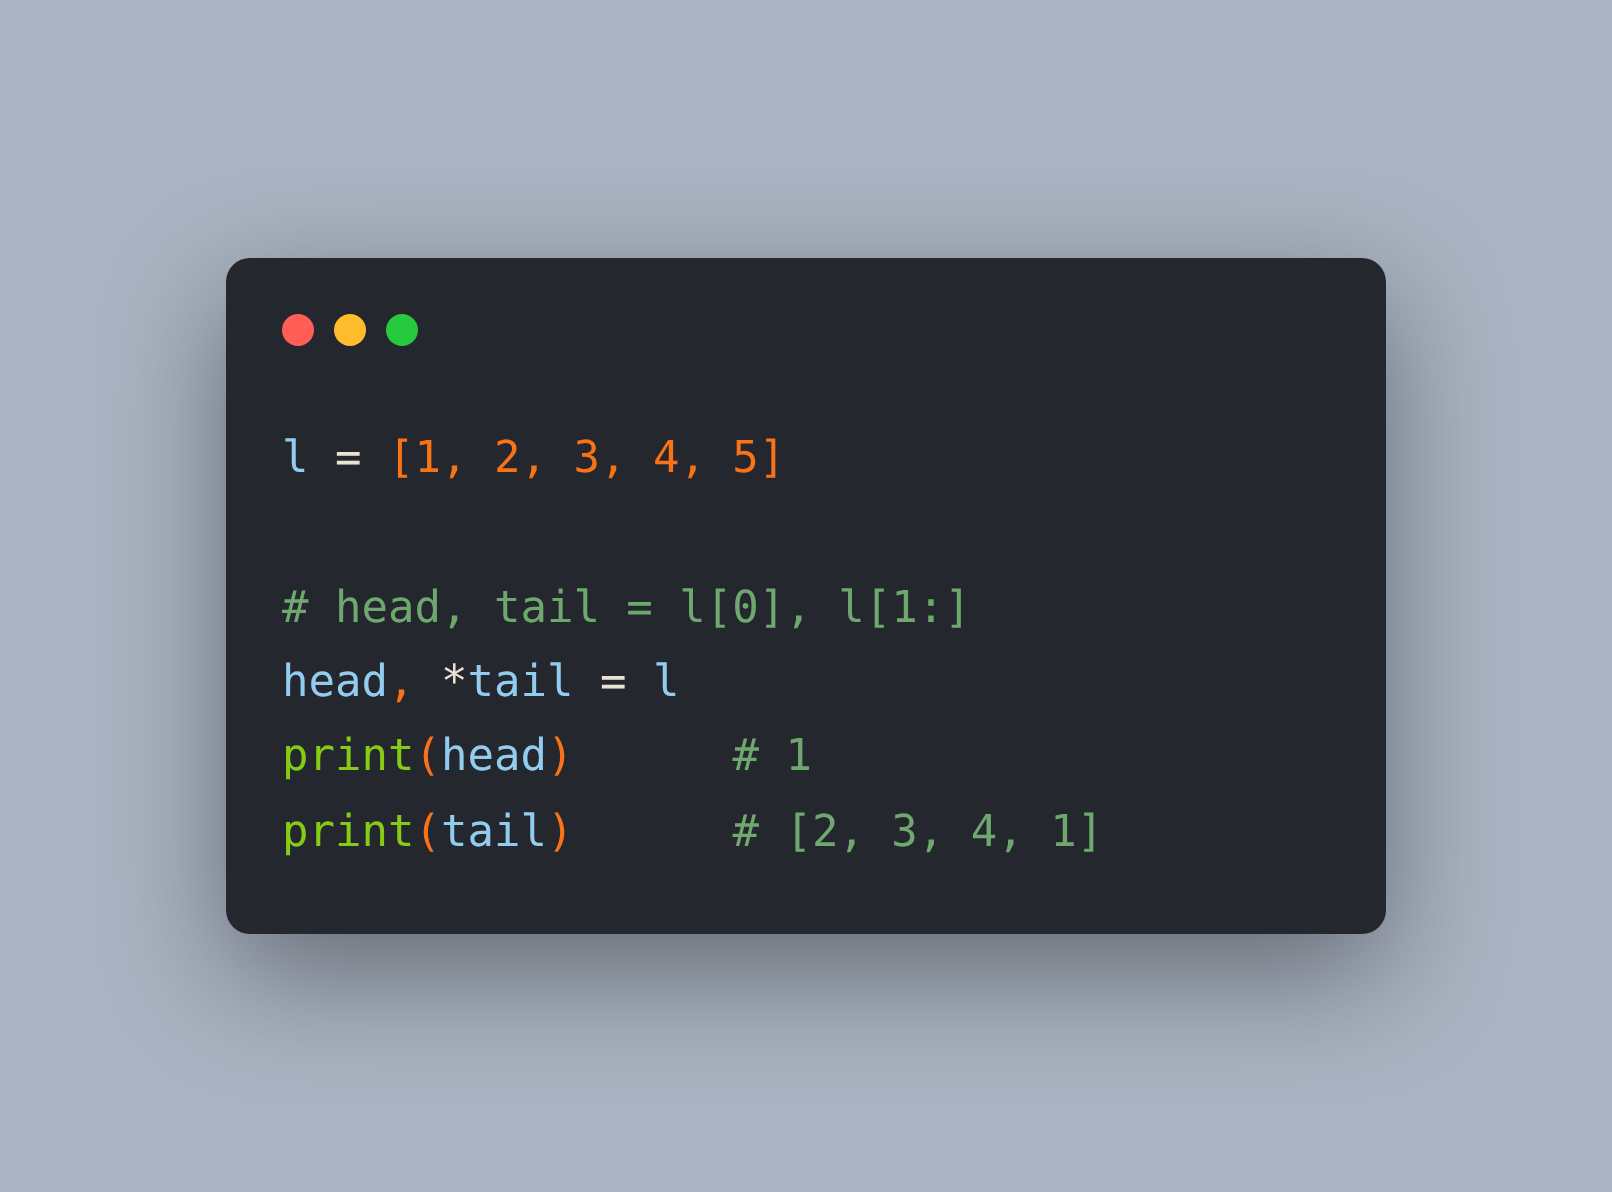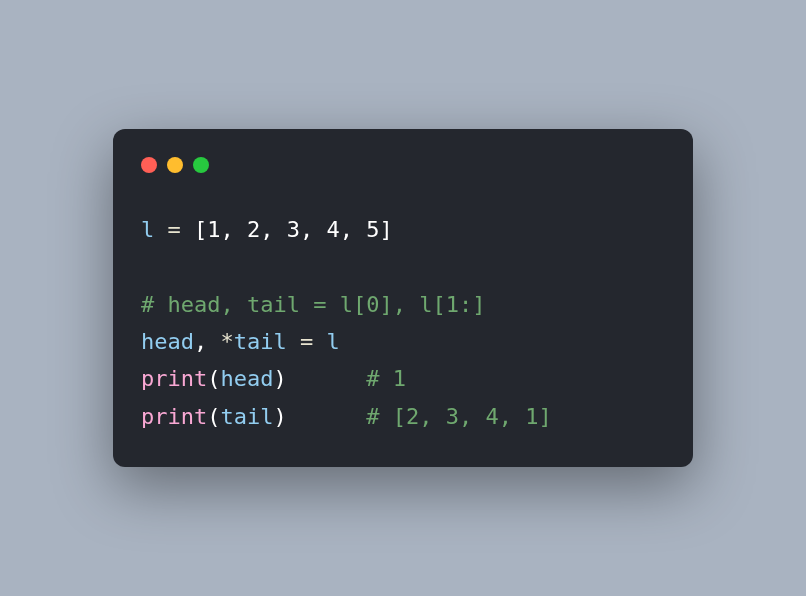--- a/index.html
+++ b/index.html
@@ -38,23 +38,23 @@
     .yellow { background: #ffbd2e; }
     .green { background: #27c93f; }
     .code {
       font-size: 22px;
       line-height: 1.7;
       white-space: pre;
       color: #e8e4d0;
     }
     .var { color: #92cdf0; }
     .op { color: #e8e4d0; }
-    .punct { color: #ffffff; }
+    .punct { color: #f97316; }
     .comment { color: #6fa86f; margin-top: 16px; }
-    .func { color: #f9a8d4; }
+    .func { color: #84cc16; }
     .star { color: #e8e4d0; }
   </style>
 </head>
 <body>
 
 <div class="window">
   <div class="traffic-lights">
     <div class="traffic-light red"></div>
     <div class="traffic-light yellow"></div>
     <div class="traffic-light green"></div>

